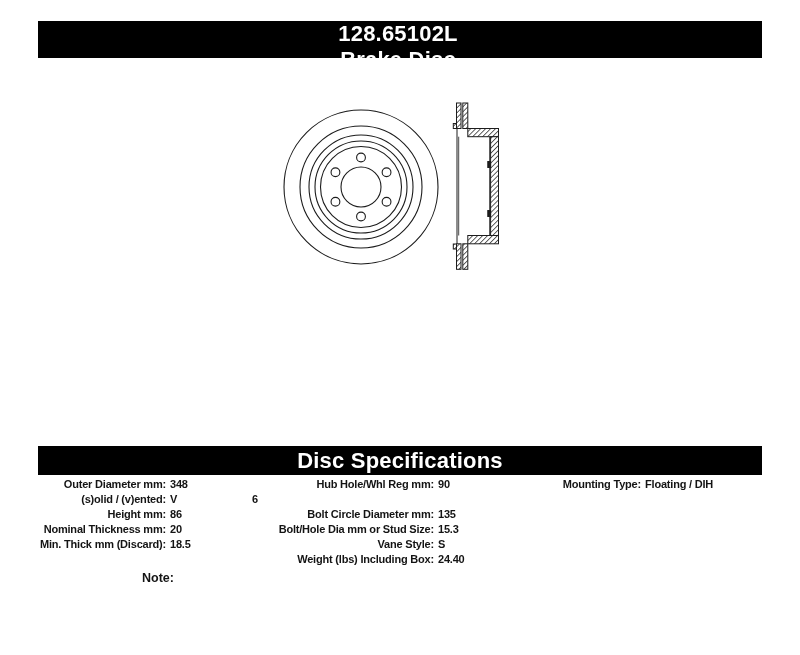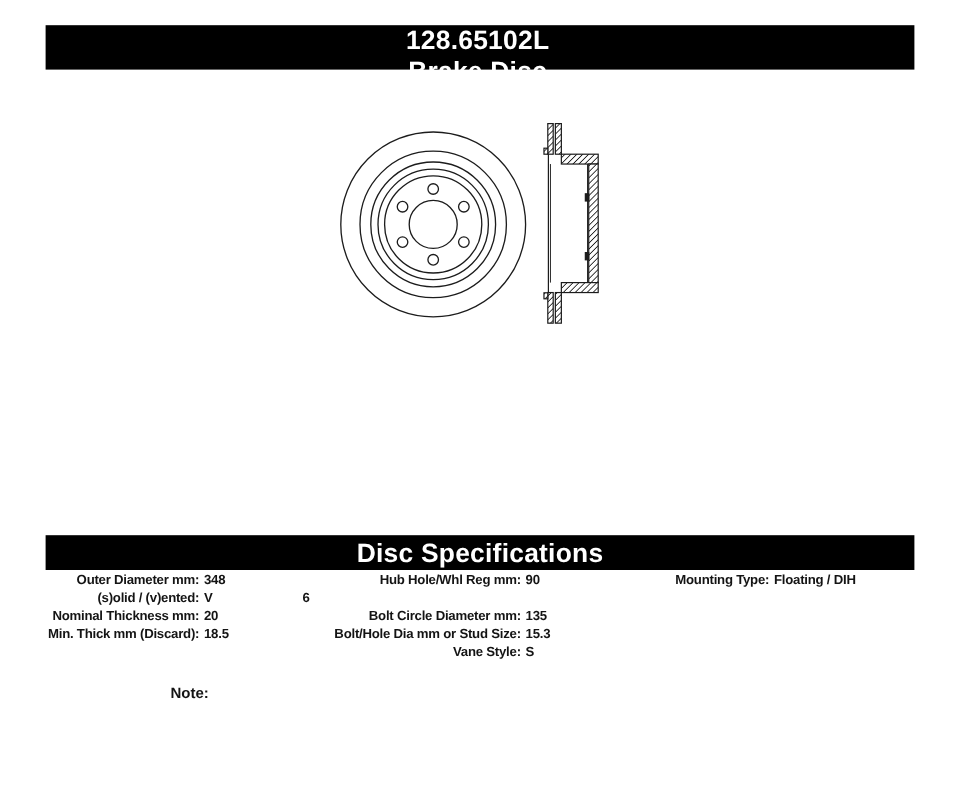--- a/index.html
+++ b/index.html
@@ -100,20 +100,24 @@
   <div class="spec-col col-left">
     <div class="spec-row">
       <span class="spec-label">Outer Diameter mm:</span>
       <span class="spec-value">348</span>
     </div>
     <div class="spec-row">
       <span class="spec-label">(s)olid / (v)ented:</span>
       <span class="spec-value">V</span>
     </div>
     <div class="spec-row">
+      <span class="spec-label">Height mm:</span>
+      <span class="spec-value">86</span>
+    </div>
+    <div class="spec-row">
       <span class="spec-label">Nominal Thickness mm:</span>
       <span class="spec-value">20</span>
     </div>
     <div class="spec-row">
       <span class="spec-label">Min. Thick mm (Discard):</span>
       <span class="spec-value">18.5</span>
     </div>
   </div>
 
   <div class="spec-col col-mid">
@@ -129,20 +133,24 @@
       <span class="spec-value">135</span>
     </div>
     <div class="spec-row">
       <span class="spec-label">Bolt/Hole Dia mm or Stud Size:</span>
       <span class="spec-value">15.3</span>
     </div>
     <div class="spec-row">
       <span class="spec-label">Vane Style:</span>
       <span class="spec-value">S</span>
     </div>
+    <div class="spec-row">
+      <span class="spec-label">Weight (lbs) Including Box:</span>
+      <span class="spec-value">24.40</span>
+    </div>
   </div>
 
   <div class="spec-col col-right">
     <div class="spec-row">
       <span class="spec-label">Mounting Type:</span>
       <span class="spec-value">Floating / DIH</span>
     </div>
   </div>
 
   <div class="note-label">Note:</div>

